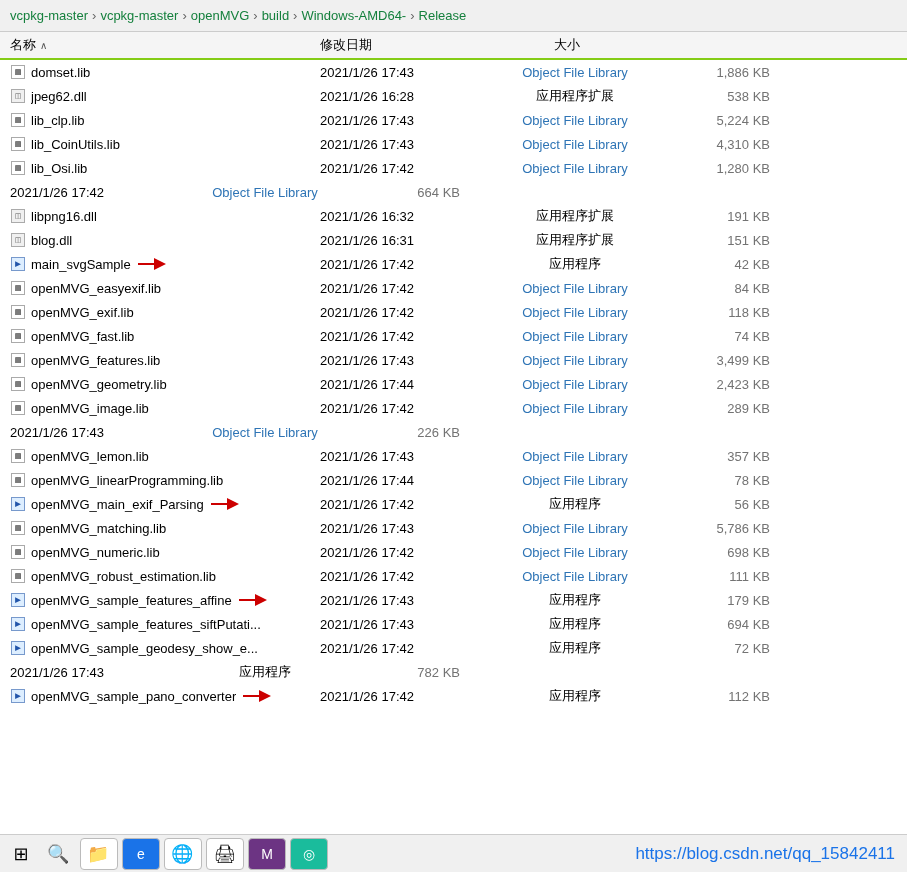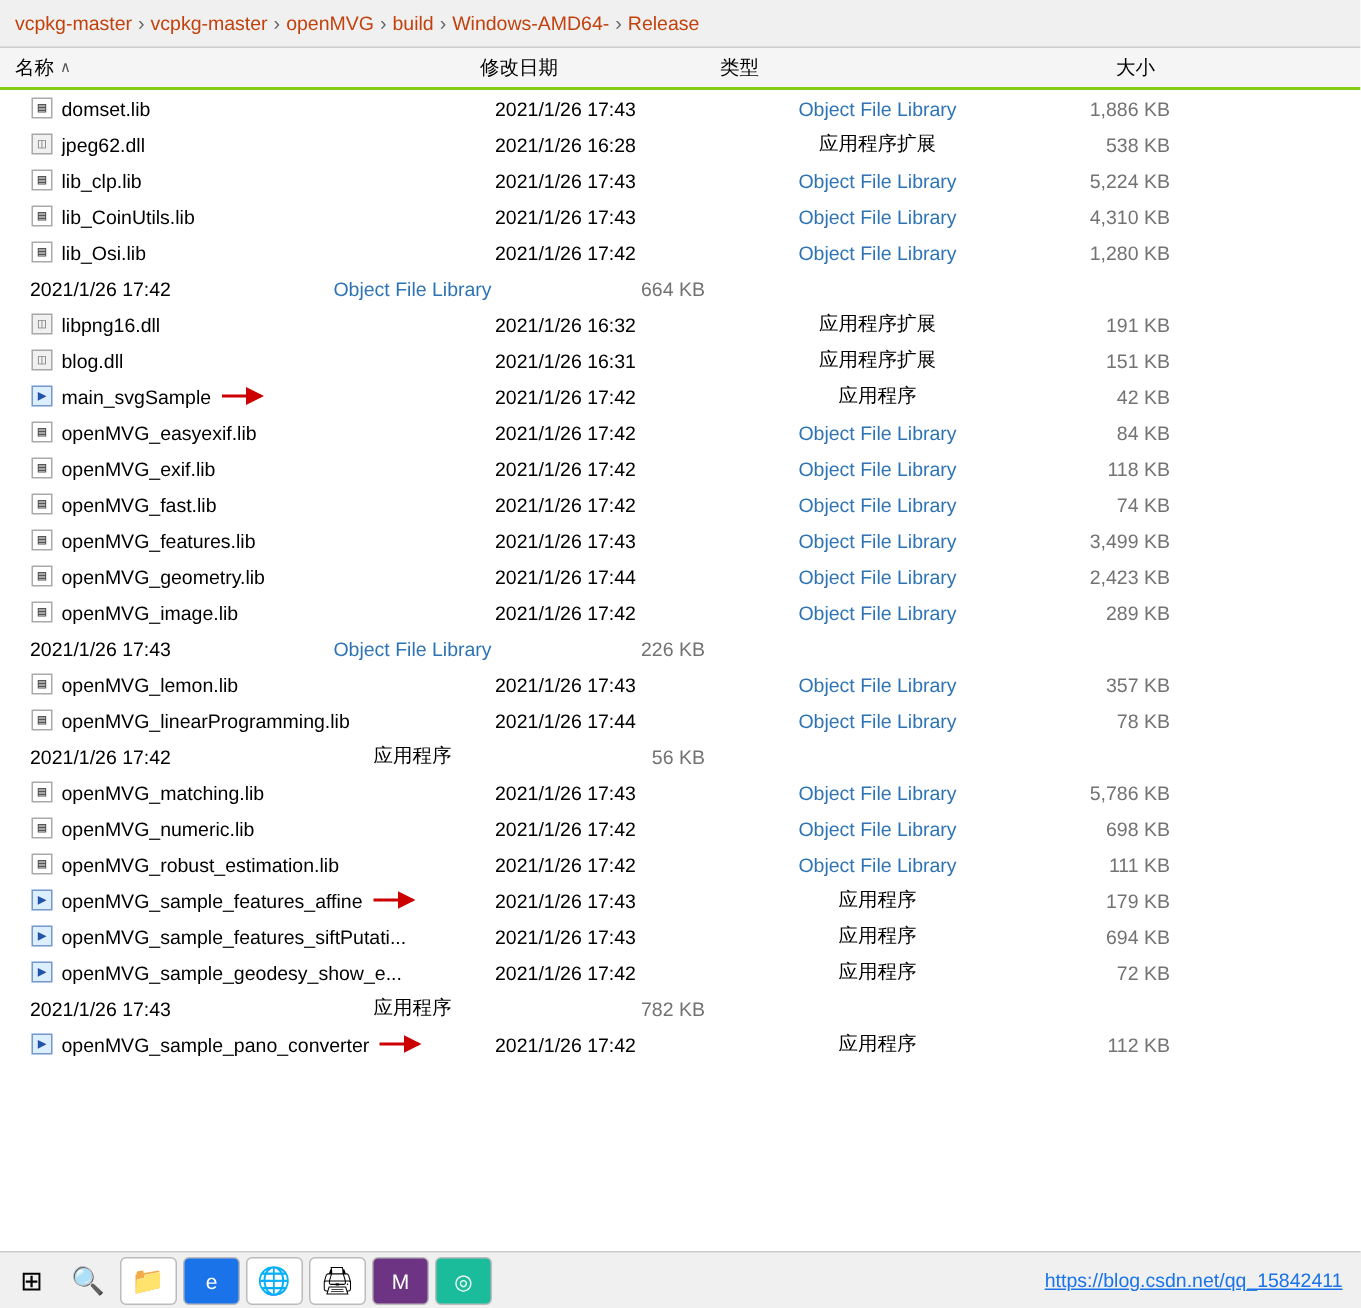--- a/index.html
+++ b/index.html
@@ -18,21 +18,21 @@
       display: flex;
       align-items: center;
       padding: 6px 10px;
       background: #f0f0f0;
       border-bottom: 1px solid #ccc;
       font-size: 13px;
       color: #000;
       height: 32px;
     }
     .breadcrumb-bar span {
-      color: #c2410c;
+      color: #15803d;
     }
     .breadcrumb-bar .sep {
       margin: 0 4px;
       color: #666;
     }
 
     
     .col-headers {
       display: flex;
       align-items: center;
@@ -64,21 +64,20 @@
     }
     .sort-arrow {
       font-size: 10px;
       color: #555;
     }
 
     
     .file-list {
       overflow-y: auto;
       height: calc(872px - 32px - 28px - 38px);
-      margin-left: 10px;
     }
     .file-row {
       display: flex;
       align-items: center;
       padding: 1px 10px;
       height: 24px;
       cursor: default;
     }
     .file-name-cell {
       width: 310px;
@@ -189,23 +188,22 @@
       align-items: center;
       justify-content: center;
       border: 1px solid #bbb;
       background: #fff;
       cursor: pointer;
       border-radius: 4px;
       font-size: 18px;
     }
     .taskbar-url {
       margin-left: auto;
-      font-size: 13px;
+      font-size: 17px;
       color: #1a73e8;
-      text-decoration: underline;
       cursor: pointer;
       padding-right: 8px;
     }
   </style>
 </head>
 <body>
 
 <div class="breadcrumb-bar">
   <span>vcpkg-master</span>
   <span class="sep">›</span>
@@ -221,23 +219,20 @@
 </div>
 
 <div class="col-headers">
   <div class="col-name">
     <span>名称</span>
     <span class="sort-arrow">∧</span>
   </div>
   <div class="col-date">
     <span>修改日期</span>
   </div>
-  <div class="col-type">
-    <span>类型</span>
-  </div>
   <div class="col-size">
     <span>大小</span>
   </div>
 </div>
 
 <div class="file-list" id="file-list">
     <div class="file-row">
     <div class="file-name-cell">
       <div class="file-icon">
           <div class="icon-lib">▤</div>
@@ -440,20 +435,34 @@
           <div class="icon-lib">▤</div>
         </div>
       <span class="file-label">openMVG_linearProgramming.lib</span>
 
     </div>
     <div class="file-date">2021/1/26 17:44</div>
     <div class="file-type">Object File Library</div>
     <div class="file-size">78 KB</div>
   </div>
     <div class="file-row">
+    <div class="file-name-cell">
+      <div class="file-icon">
+          <div class="icon-exe">▶</div>
+        </div>
+      <span class="file-label">openMVG_main_exif_Parsing</span>
+      <svg width="36" height="14" viewBox="0 0 36 14" style="flex-shrink:0;">
+      <defs>
+            <marker id="ah18" markerWidth="6" markerHeight="6" refX="5" refY="3" orient="auto">
+        <path d="M0,0 L6,3 L0,6 Z" fill="#cc0000"></path>
+      </marker>
+          </defs>
+      <line x1="2" y1="7" x2="28" y2="7" stroke="#cc0000" stroke-width="2" marker-end="url(#ah18)"></line>
+    </svg>
+    </div>
     <div class="file-date">2021/1/26 17:42</div>
     <div class="file-type app">应用程序</div>
     <div class="file-size">56 KB</div>
   </div>
     <div class="file-row">
     <div class="file-name-cell">
       <div class="file-icon">
           <div class="icon-lib">▤</div>
         </div>
       <span class="file-label">openMVG_matching.lib</span>

